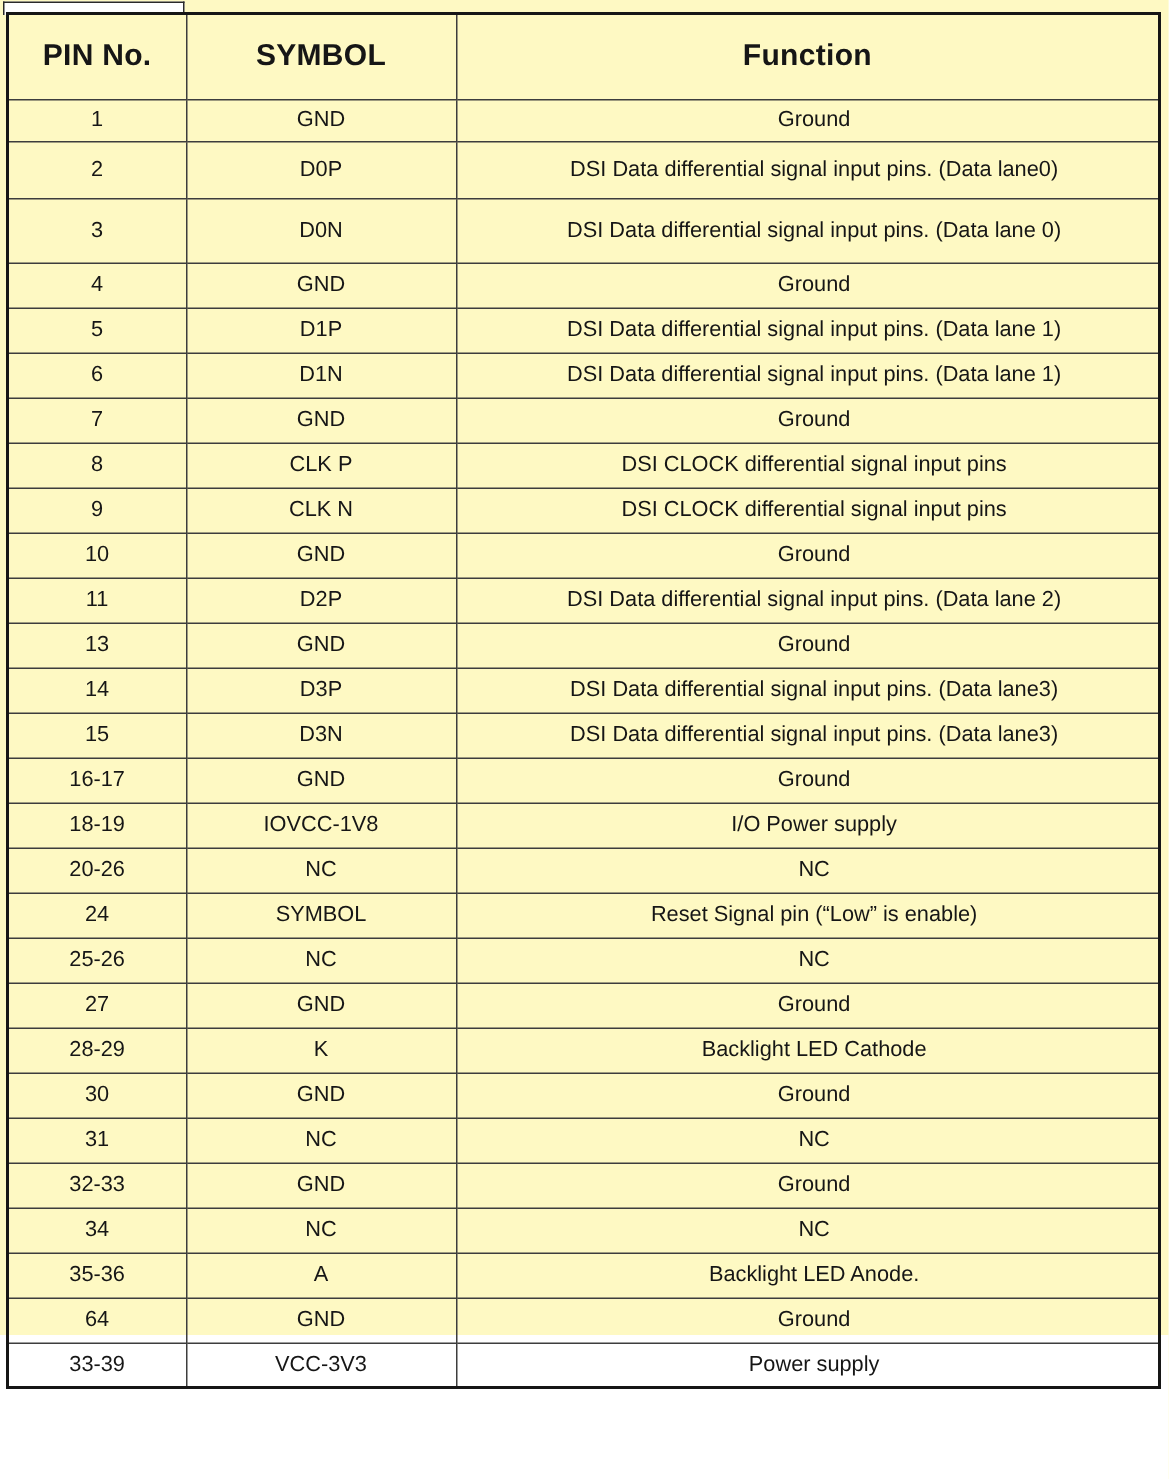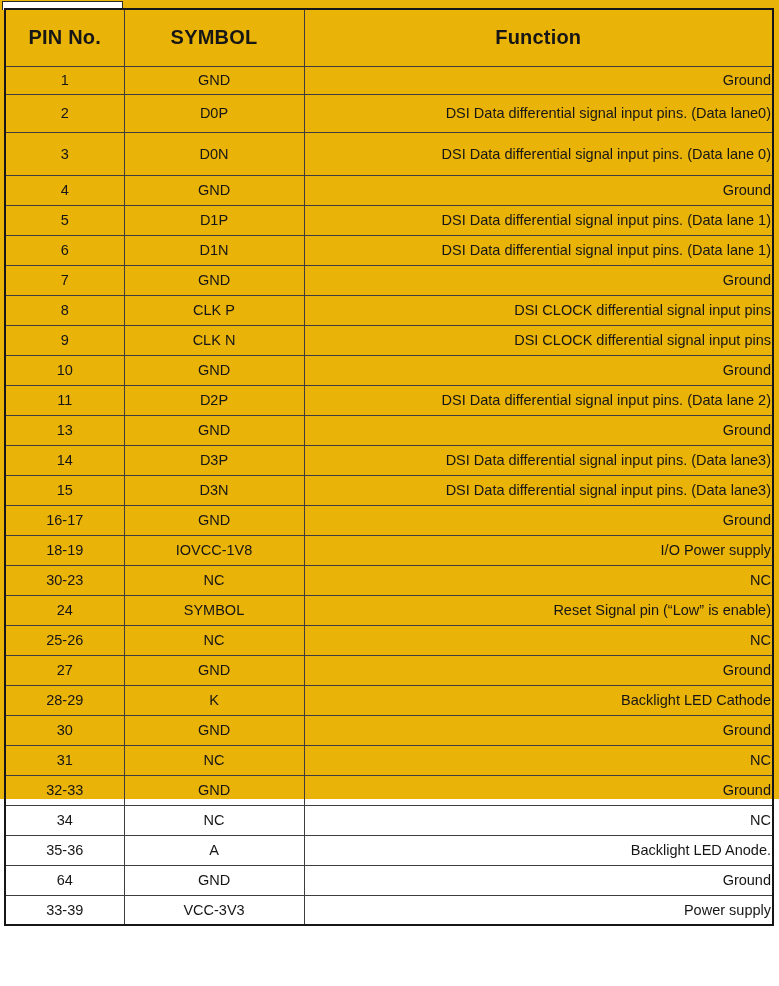--- a/index.html
+++ b/index.html
@@ -1,21 +1,21 @@
 <!DOCTYPE html>
 <html><head>
 <meta charset="utf-8">
 <style>
   html,body{margin:0;padding:0;background:#ffffff;}
   body{
     width:779px;height:986px;overflow:hidden;
     font-family:"Liberation Sans","DejaVu Sans",sans-serif;
     color:#161616;
   }
-  .sheet{position:relative;width:779px;height:799px;background:#eab308;}
+  .sheet{position:relative;width:779px;height:890px;background:#fef9c3;}
   
   .top-stub{
     position:absolute;left:2px;top:1px;width:121px;height:9px;
     border:1.5px solid #2a2a2a;border-bottom:none;box-sizing:border-box;
     background:#ffffff;
   }
   table.pin-table{
     position:absolute;left:4px;top:8px;width:768px;
     border-collapse:collapse;table-layout:fixed;
     border:2px solid #161616;
@@ -33,21 +33,21 @@
     font-weight:bold;
     text-align:center;
     letter-spacing:0.2px;
   }
   .pin-table tbody tr{height:30px;}
   .pin-table tbody tr:nth-child(1){height:28px;}
   .pin-table tbody tr:nth-child(2){height:38px;}
   .pin-table tbody tr:nth-child(3){height:43px;}
   .pin-table td{font-size:14.5px;}
   .pin-table td.c{text-align:center;}
-  .pin-table td.f{text-align:right;padding-left:10px;margin-left:32px;}
+  .pin-table td.f{text-align:center;padding-left:10px;margin-left:32px;}
 </style>
 </head>
 <body>
 
 <div class="sheet">
   <div class="top-stub"></div>
 
   <table class="pin-table">
     <colgroup>
       <col style="width:119px">
@@ -136,21 +136,21 @@
           <td class="c">16-17</td>
           <td class="c">GND</td>
           <td class="f">Ground</td>
         </tr>
         <tr>
           <td class="c">18-19</td>
           <td class="c">IOVCC-1V8</td>
           <td class="f">I/O Power supply</td>
         </tr>
         <tr>
-          <td class="c">30-23</td>
+          <td class="c">20-26</td>
           <td class="c">NC</td>
           <td class="f">NC</td>
         </tr>
         <tr>
           <td class="c">24</td>
           <td class="c">SYMBOL</td>
           <td class="f">Reset Signal pin (“Low” is enable)</td>
         </tr>
         <tr>
           <td class="c">25-26</td>

